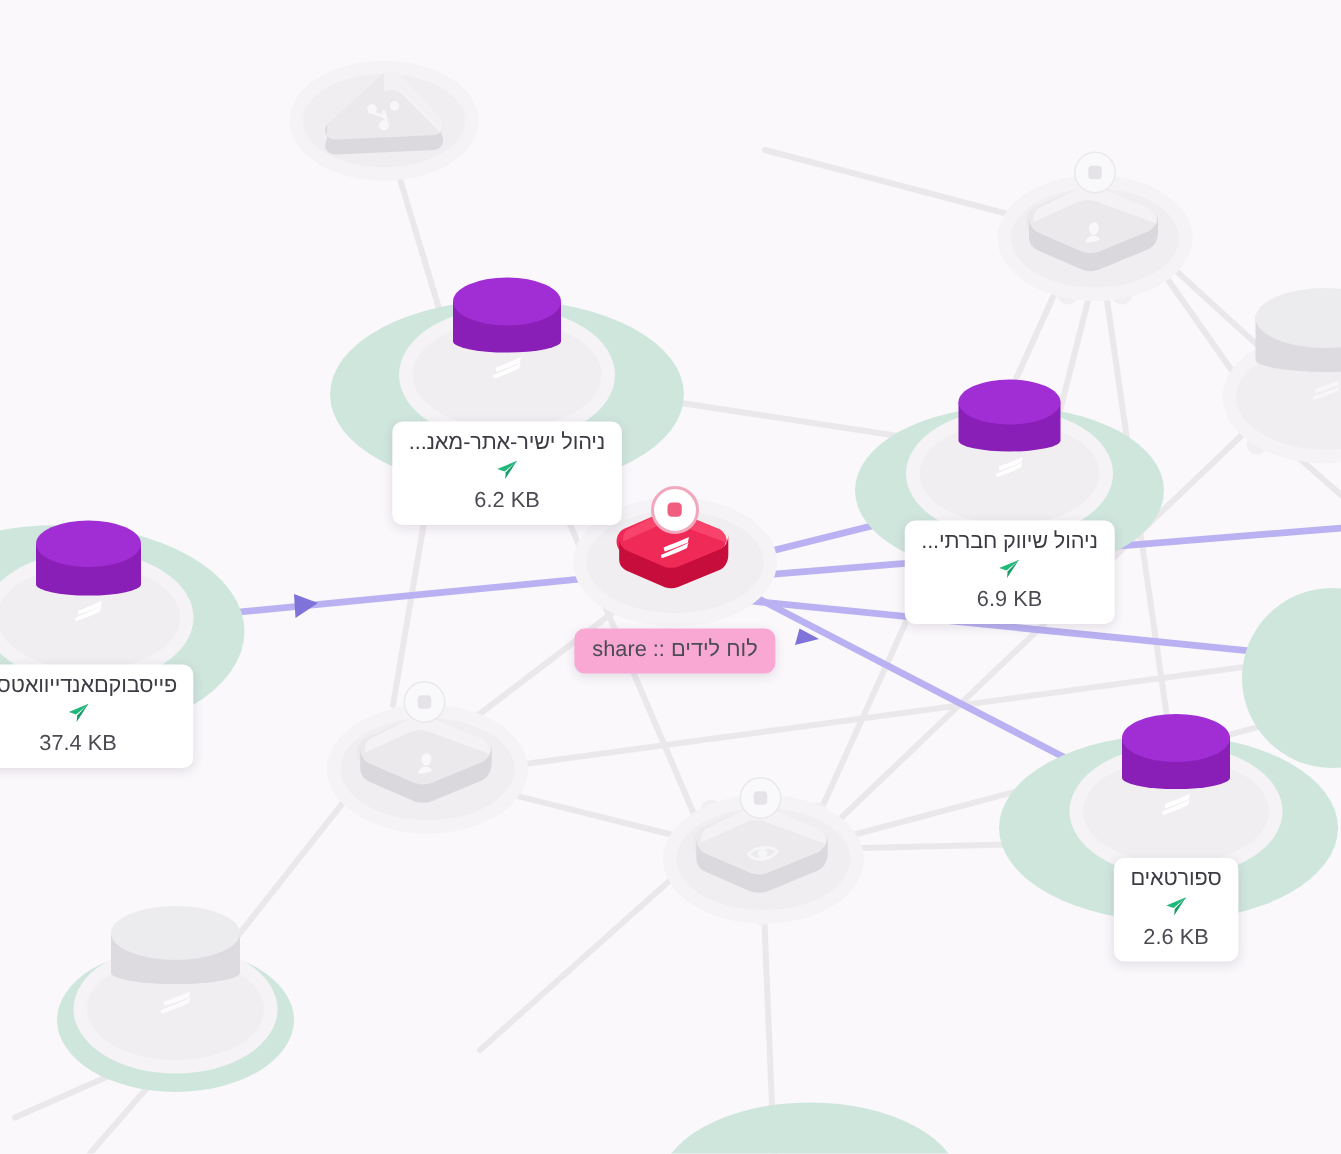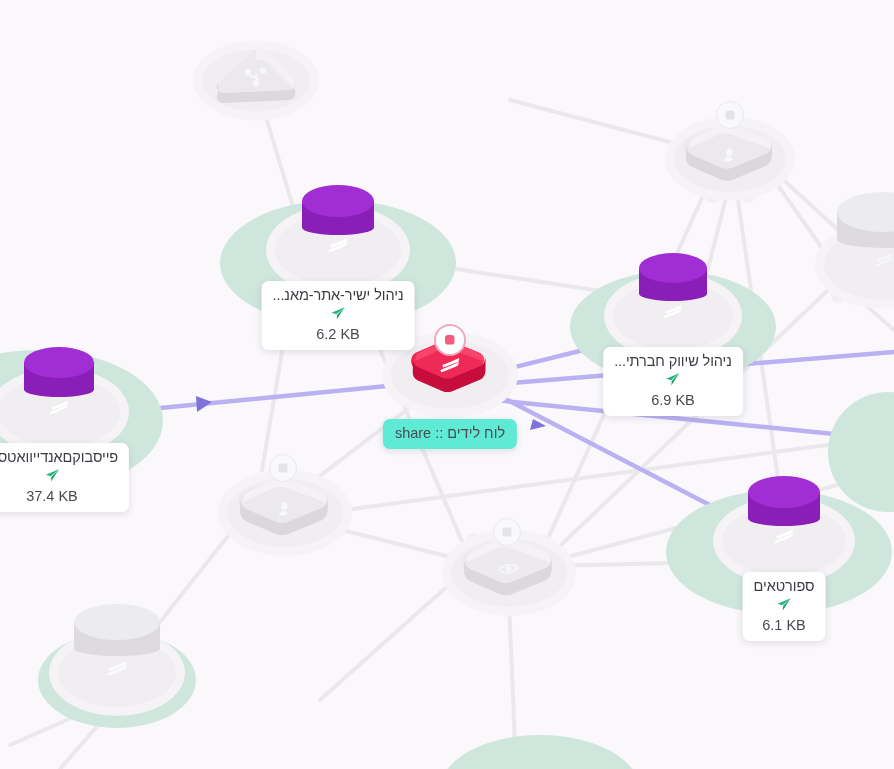--- a/index.html
+++ b/index.html
@@ -55,21 +55,21 @@
   }
   .label .metric{
     display:flex;align-items:center;justify-content:center;gap:5px;
     margin-top:2px;direction:ltr;flex-direction:column;
   }
   .label .metric .val{font-size:14.5px;color:#4a4a52;line-height:17px;}
   .plane{display:block;}
 
   .tooltip{
     position:absolute;transform:translate(-50%,0);
-    background:#5eead4;border-radius:7px;
+    background:#f9a8d4;border-radius:7px;
     box-shadow:0 2px 7px rgba(60,40,80,.13);
     padding:6px 12px 7px;white-space:nowrap;
     font-size:14.5px;color:#4b4b55;line-height:17px;direction:rtl;
   }
 </style>
 </head>
 <body>
 
 <div id="stage">
 
@@ -365,19 +365,19 @@
     </div>
   </div>
 
   <div class="label" style="left:784px;top:572px;">
     <div class="title">ספורטאים</div>
     <div class="metric">
       <svg class="plane" width="15" height="15" viewBox="0 0 16 16">
         <path d="M15,1.3 L1,7.1 L6.2,8.9 L14.6,1.9 Z" fill="#1fb97a"></path>
         <path d="M15,1.3 L7,9.6 L6.6,14.3 L15,1.3 Z" fill="#169c67"></path>
       </svg>
-      <span class="val">6.1 KB</span>
+      <span class="val">2.6 KB</span>
     </div>
   </div>
 
   <div class="tooltip" style="left:450px;top:419px;">לוח לידים  ::  share</div>
 
 </div>
 
 </body></html>

